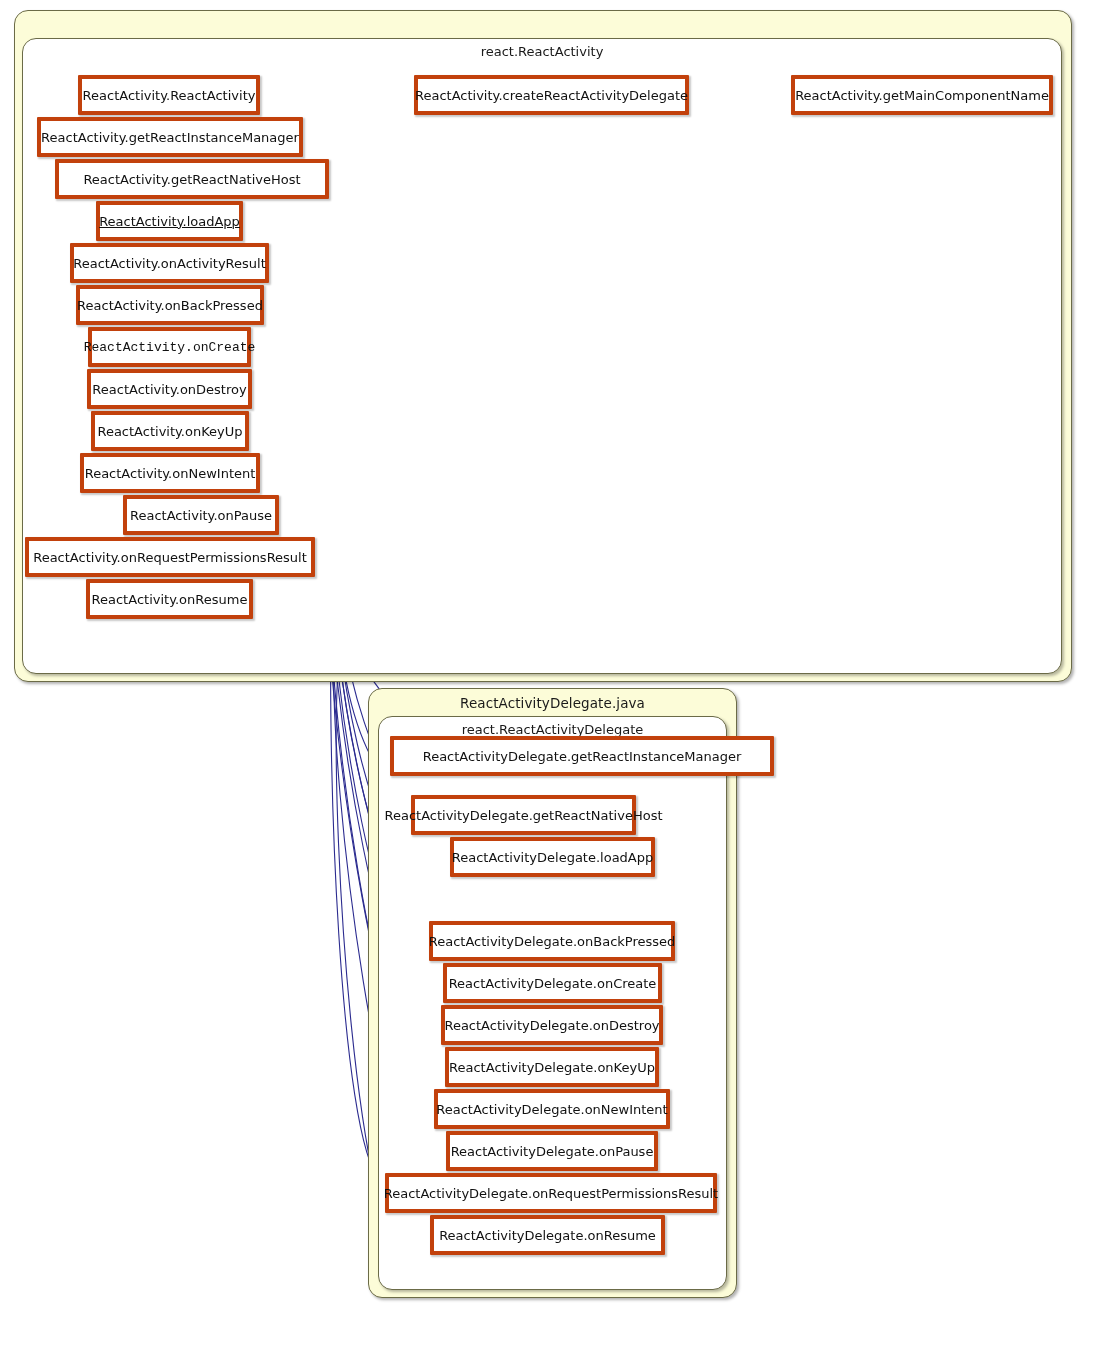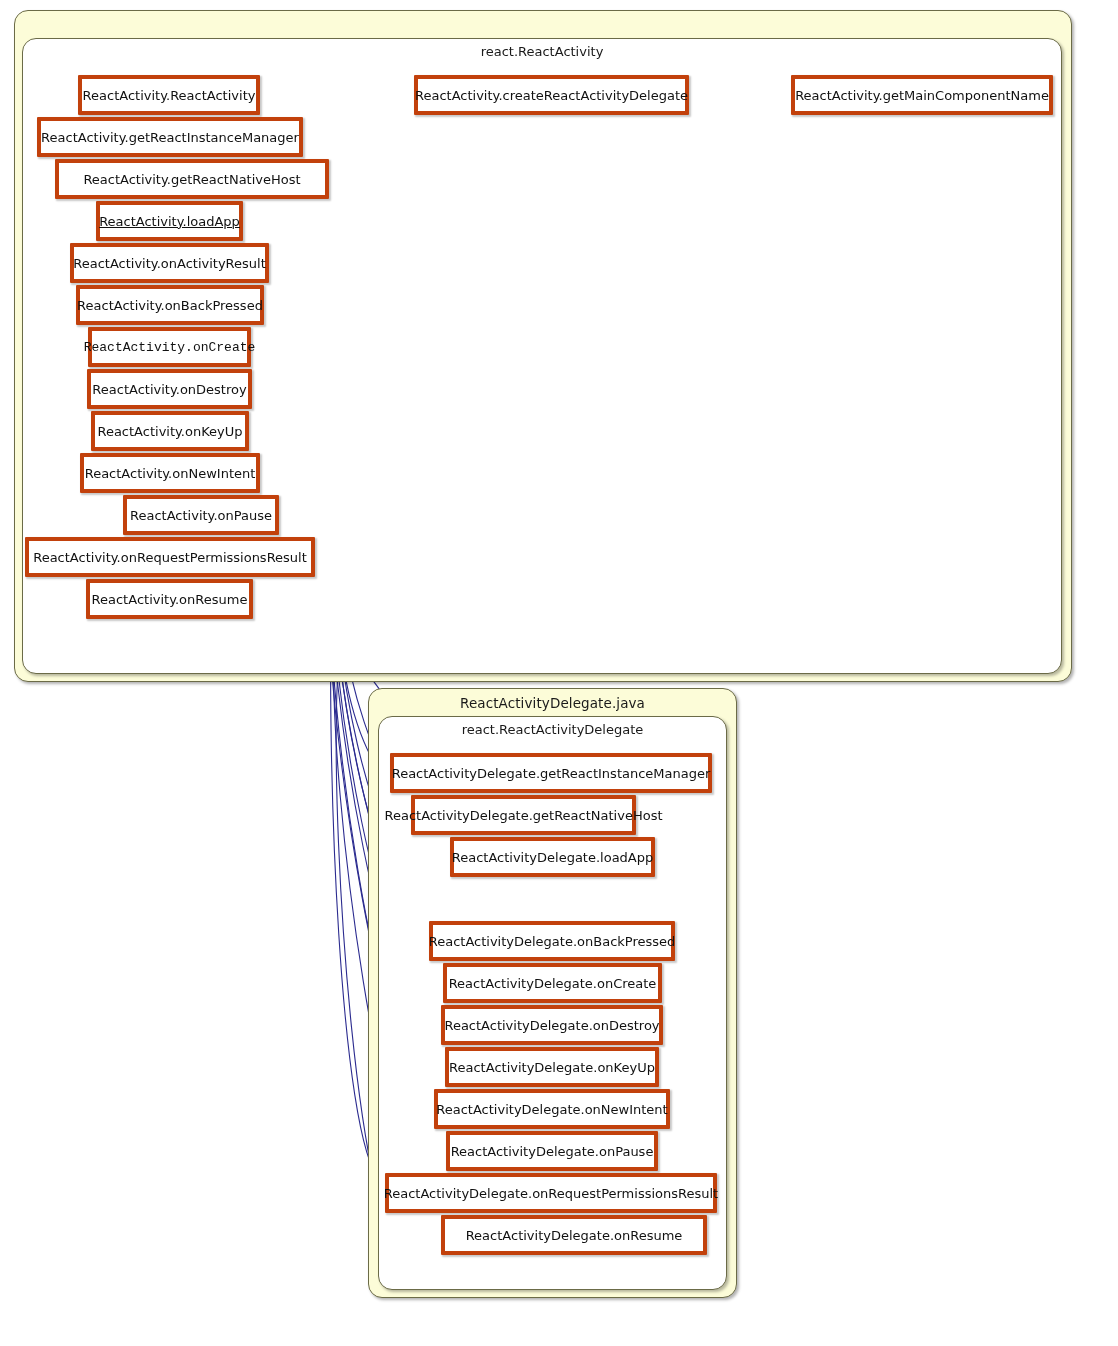--- a/index.html
+++ b/index.html
@@ -135,24 +135,24 @@
     <div class="node" style="left: 96px; top: 201px; width: 147px; text-decoration: underline;">ReactActivity.loadApp</div>
     <div class="node" style="left: 70px; top: 243px; width: 199px;">ReactActivity.onActivityResult</div>
     <div class="node" style="left: 76px; top: 285px; width: 188px;">ReactActivity.onBackPressed</div>
     <div class="node" style="left: 88px; top: 327px; width: 163px; font-family: Liberation Mono, monospace;">ReactActivity.onCreate</div>
     <div class="node" style="left: 87px; top: 369px; width: 165px;">ReactActivity.onDestroy</div>
     <div class="node" style="left: 91px; top: 411px; width: 158px;">ReactActivity.onKeyUp</div>
     <div class="node" style="left: 80px; top: 453px; width: 180px;">ReactActivity.onNewIntent</div>
     <div class="node" style="left: 92px; top: 495px; width: 156px; margin-left: 31px;">ReactActivity.onPause</div>
     <div class="node" style="left: 25px; top: 537px; width: 290px;">ReactActivity.onRequestPermissionsResult</div>
     <div class="node" style="left: 86px; top: 579px; width: 167px;">ReactActivity.onResume</div>
-    <div class="node" style="left: 390px; top: 753px; width: 322px;">ReactActivityDelegate.getReactInstanceManager</div>
+    <div class="node" style="left: 390px; top: 736px; width: 384px;">ReactActivityDelegate.getReactInstanceManager</div>
     <div class="node" style="left: 411px; top: 795px; width: 225px;">ReactActivityDelegate.getReactNativeHost</div>
     <div class="node" style="left: 450px; top: 837px; width: 205px;">ReactActivityDelegate.loadApp</div>
     <div class="node" style="left: 429px; top: 921px; width: 246px;">ReactActivityDelegate.onBackPressed</div>
     <div class="node" style="left: 443px; top: 963px; width: 219px;">ReactActivityDelegate.onCreate</div>
     <div class="node" style="left: 441px; top: 1005px; width: 222px;">ReactActivityDelegate.onDestroy</div>
     <div class="node" style="left: 445px; top: 1047px; width: 214px;">ReactActivityDelegate.onKeyUp</div>
     <div class="node" style="left: 434px; top: 1089px; width: 236px;">ReactActivityDelegate.onNewIntent</div>
     <div class="node" style="left: 446px; top: 1131px; width: 212px;">ReactActivityDelegate.onPause</div>
     <div class="node" style="left: 385px; top: 1173px; width: 332px;">ReactActivityDelegate.onRequestPermissionsResult</div>
-    <div class="node" style="left: 441px; top: 1215px; width: 266px;">ReactActivityDelegate.onResume</div>
+    <div class="node" style="left: 430px; top: 1215px; width: 235px;">ReactActivityDelegate.onResume</div>
   </div>
 
 </body></html>

